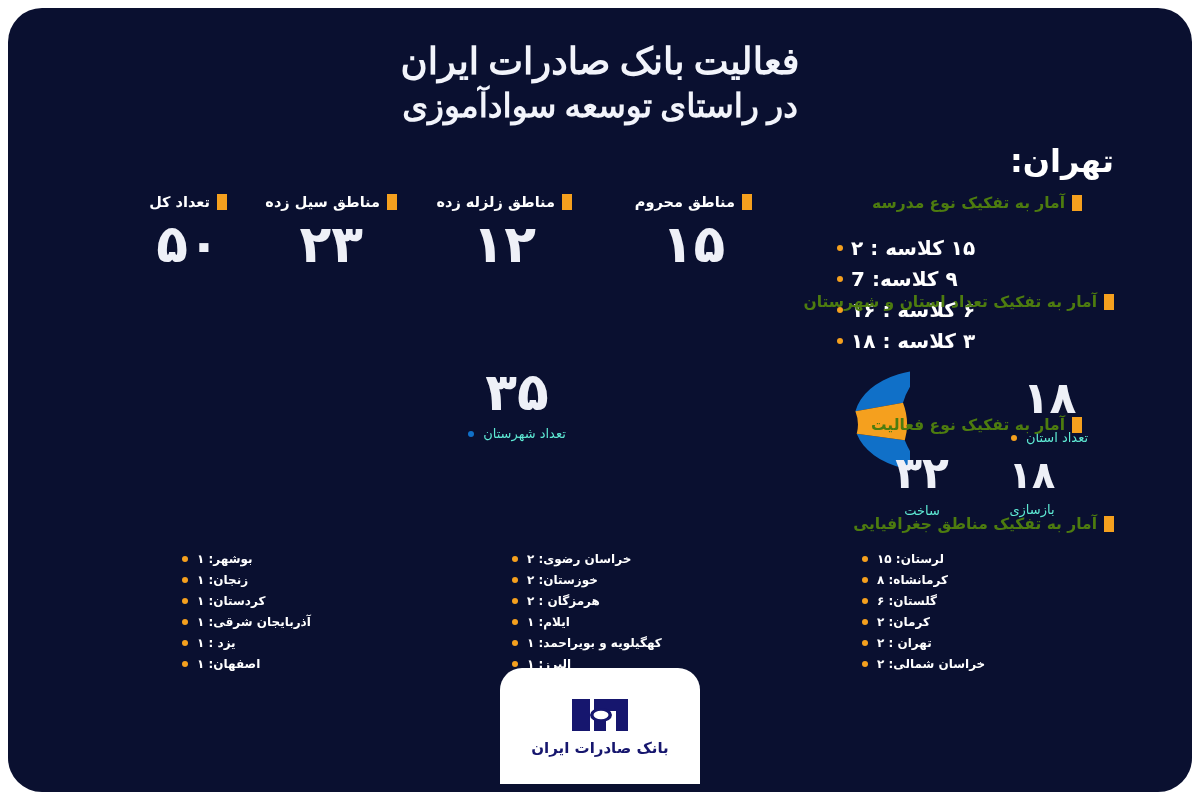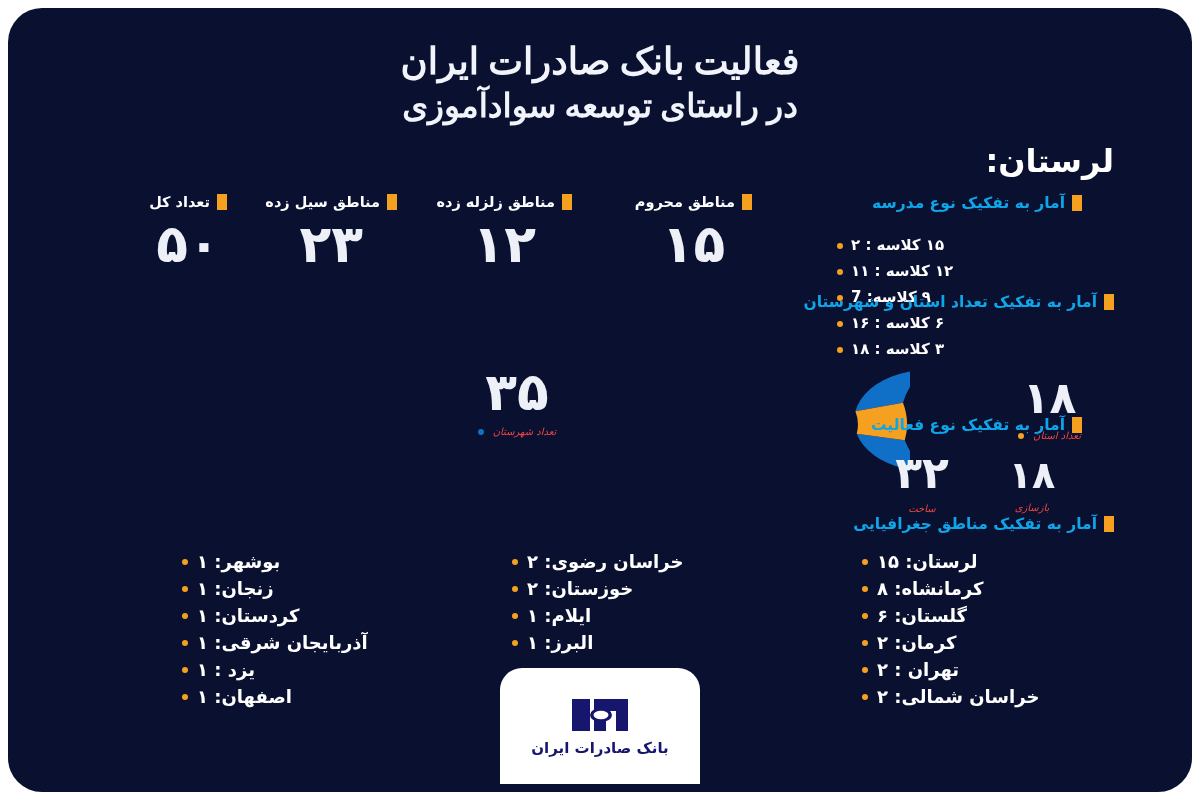--- a/index.html
+++ b/index.html
@@ -38,39 +38,39 @@
     width:10px;height:16px;
     background:#f5a01e;
     vertical-align:-2px;
     margin-right:0;
     margin-left:7px;
     flex:0 0 auto;
   }
   .sec-head{
     position:absolute;
     display:flex; align-items:center;
-    color:#0ea5e9; font-weight:bold; font-size:15.5px;
+    color:#4d7c0f; font-weight:bold; font-size:15.5px;
     white-space:nowrap;
     direction:rtl;
   }
   .dot{
     display:inline-block;
     width:6px;height:6px;border-radius:50%;
     background:#f5a01e;
     flex:0 0 auto;
     margin-left:8px;
   }
   .dot.blue{ background:#1070c8; }
 
   .bignum{
     color:#eef0f7; font-weight:bold;
     letter-spacing:-1px;
     line-height:1;
   }
-  .smalllabel{ color:#ef4444; font-size:10px;font-style:italic; }
+  .smalllabel{ color:#5eead4; font-size:13px; }
 
   
   #schools-title{
     position:absolute; right:78px; top:134px;
     color:#ffffff; font-weight:bold; font-size:32px;
   }
 
   
   .stat{ position:absolute; text-align:center; }
   .stat .head{
@@ -87,21 +87,21 @@
 
   
   #schooltype-head{ right:110px; top:186px; }
   #schooltype-list{
     position:absolute; right:110px; top:230px;
     width:245px;
   }
   .li{
     display:flex; align-items:center; justify-content:flex-start;
     direction:rtl;
-    color:#ffffff; font-size:15px; font-weight:bold;
+    color:#ffffff; font-size:20px; font-weight:bold;
     line-height:1;
     margin-bottom:11px;
     white-space:nowrap;
   }
   #schooltype-list .li{ justify-content:flex-end; }
   #schooltype-list .li .dot{ margin-left:0; margin-right:8px; order:2;}
   #schooltype-list .li .txt{ order:1; }
 
   
   #donut-head{ right:78px; top:285px; }
@@ -127,21 +127,21 @@
   #act-build .cap,#act-renov .cap{ margin-top:8px; }
 
   
   #geo-head{ right:78px; top:507px;text-align:right; }
   .geocol{ position:absolute; top:545px; }
   #geo-c1{ right:80px; width:250px; }
   #geo-c2{ right:380px; width:300px; }
   #geo-c3{ right:790px; width:220px; }
   .geocol .li{
     justify-content:flex-end;
-    font-size:18px; margin-bottom:9px;
+    font-size:12px; margin-bottom:9px;
   }
   .geocol .li .dot{ margin-left:0; margin-right:9px; order:2; }
   .geocol .li .txt{ order:1; }
 
   
   #logo{
     position:absolute; left:492px; top:660px;
     width:200px; height:116px;
     background:#ffffff;
     border-radius:22px 22px 0 0;
@@ -159,21 +159,21 @@
 </head>
 <body>
 
 <div id="poster">
 
   <div id="title">
     <span class="l1">فعالیت بانک صادرات ایران</span>
     <span class="l2">در راستای توسعه سوادآموزی</span>
   </div>
 
-  <div id="schools-title">لرستان:</div>
+  <div id="schools-title">تهران:</div>
 
   <div class="stat" id="stat-total">
     <div class="head">
       <span class="sq"></span>
       <span>تعداد کل</span>
     </div>
     <div class="bignum val">۵۰</div>
   </div>
 
   <div class="stat" id="stat-flood">
@@ -200,24 +200,20 @@
     <div class="bignum val">۱۵</div>
   </div>
 
   <div class="sec-head" id="schooltype-head">
     <span class="sq"></span>
     <span>آمار به تفکیک نوع مدرسه</span>
   </div>
   <div id="schooltype-list">
     <div class="li">
       <span class="txt">۱۵ کلاسه : ۲</span>
-      <span class="dot"></span>
-    </div>
-    <div class="li">
-      <span class="txt">۱۲ کلاسه : ۱۱</span>
       <span class="dot"></span>
     </div>
     <div class="li">
       <span class="txt">۹ کلاسه: 7</span>
       <span class="dot"></span>
     </div>
     <div class="li">
       <span class="txt">۶ کلاسه : ۱۶</span>
       <span class="dot"></span>
     </div>
@@ -307,21 +303,29 @@
   <div class="geocol" id="geo-c2">
     <div class="li">
         <span class="txt">خراسان رضوی: ۲</span>
         <span class="dot"></span>
       </div>
     <div class="li">
         <span class="txt">خوزستان: ۲</span>
         <span class="dot"></span>
       </div>
     <div class="li">
+        <span class="txt">هرمزگان : ۲</span>
+        <span class="dot"></span>
+      </div>
+    <div class="li">
         <span class="txt">ایلام: ۱</span>
+        <span class="dot"></span>
+      </div>
+    <div class="li">
+        <span class="txt">کهگیلویه و بویراحمد: ۱</span>
         <span class="dot"></span>
       </div>
     <div class="li">
         <span class="txt">البرز: ۱</span>
         <span class="dot"></span>
       </div>
   </div>
 
   <div class="geocol" id="geo-c3">
     <div class="li">

